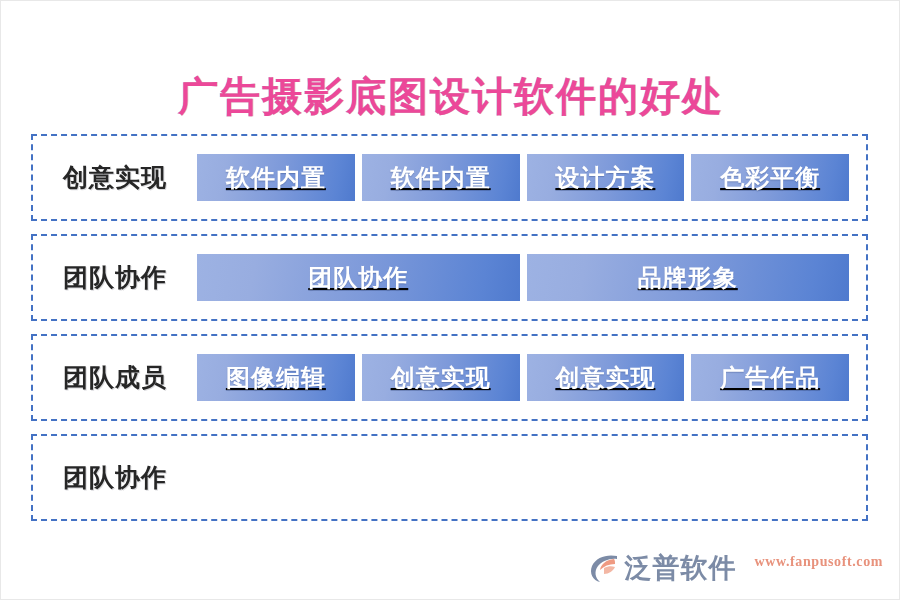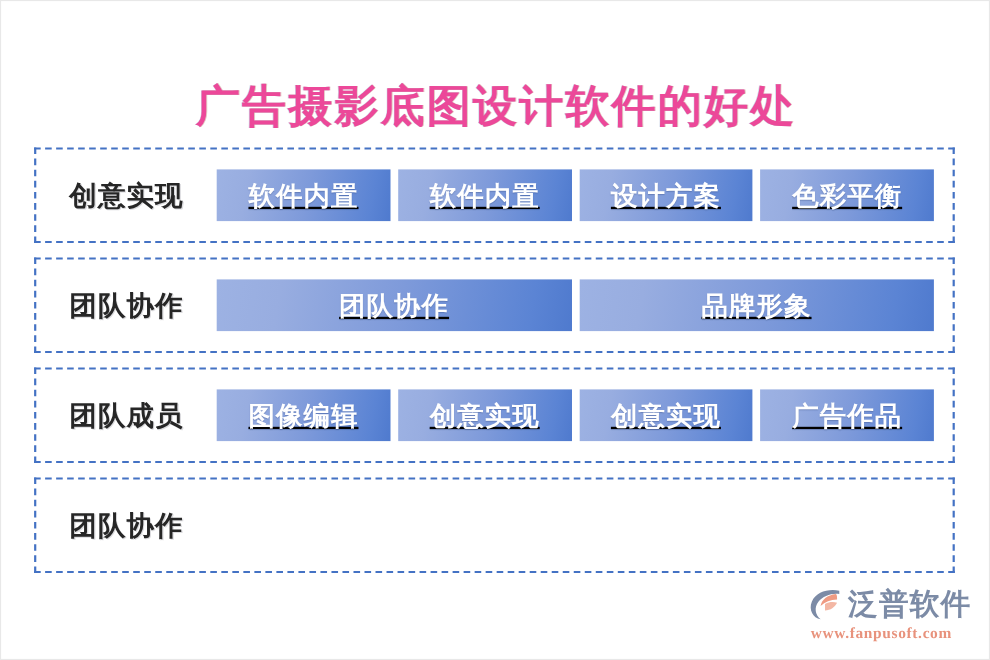--- a/index.html
+++ b/index.html
@@ -90,21 +90,21 @@
     white-space: nowrap;
     text-shadow: 0 1px 1px rgba(40,60,110,0.30);
   }
 
   
   #logo {
     position: absolute;
     right: 16px;
     bottom: 14px;
     display: flex;
-    flex-direction: column;
+    flex-direction: row;
     align-items: flex-start;
   }
   .logo-top {
     display: flex;
     align-items: center;
     gap: 4px;
   }
   .logo-mark {
     width: 34px;
     height: 34px;
@@ -114,21 +114,21 @@
   .logo-text {
     font-size: 27px;
     font-weight: bold;
     color: #7c8ba6;
     letter-spacing: 1px;
     white-space: nowrap;
     line-height: 1;
   }
   .logo-url {
     margin-top: 3px;
-    margin-left: 4px;
+    margin-left: 18px;
     font-size: 14px;
     font-weight: bold;
     color: #e8927c;
     letter-spacing: 0.6px;
     white-space: nowrap;
     font-family: "Liberation Serif", "DejaVu Serif", serif;
   }
 </style>
 </head>
 <body>

